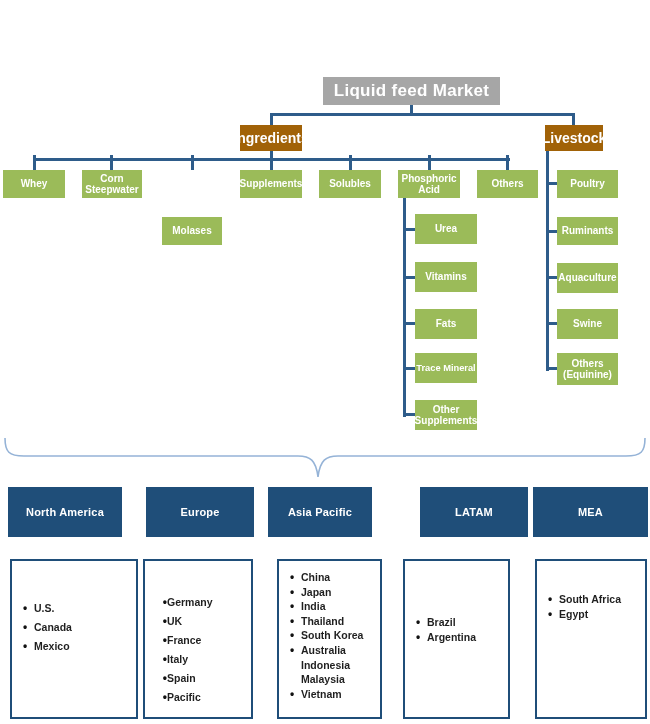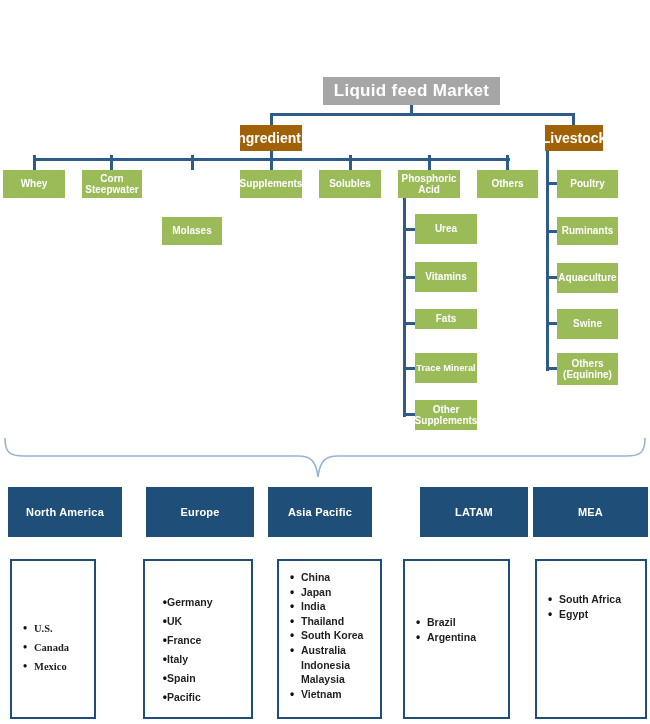--- a/index.html
+++ b/index.html
@@ -66,41 +66,41 @@
   <div class="node green" style="left:3px;top:170px;width:62px;height:28px;text-align:center;">Whey</div>
   <div class="node green" style="left:82px;top:170px;width:60px;height:28px;">Corn Steepwater</div>
   <div class="node green" style="left:162px;top:170px;width:60px;height:28px;margin-top:47px;">Molases</div>
   <div class="node green" style="left:240px;top:170px;width:62px;height:28px;">Supplements</div>
   <div class="node green" style="left:319px;top:170px;width:62px;height:28px;">Solubles</div>
   <div class="node green" style="left:398px;top:170px;width:62px;height:28px;">Phosphoric Acid</div>
   <div class="node green" style="left:477px;top:170px;width:61px;height:28px;">Others</div>
 
   <div class="node green" style="left:415px;top:214px;width:62px;height:30px;">Urea</div>
   <div class="node green" style="left:415px;top:262px;width:62px;height:30px;">Vitamins</div>
-  <div class="node green" style="left:415px;top:309px;width:62px;height:20px;">Fats</div>
+  <div class="node green" style="left:415px;top:309px;width:62px;height:30px;">Fats</div>
   <div class="node green tight" style="left:415px;top:353px;width:62px;height:30px;">Trace Mineral</div>
   <div class="node green" style="left:415px;top:400px;width:62px;height:30px;">Other Supplements</div>
 
   <div class="node green" style="left:557px;top:170px;width:61px;height:28px;">Poultry</div>
   <div class="node green" style="left:557px;top:217px;width:61px;height:28px;">Ruminants</div>
   <div class="node green" style="left:557px;top:263px;width:61px;height:30px;">Aquaculture</div>
   <div class="node green" style="left:557px;top:309px;width:61px;height:30px;">Swine</div>
   <div class="node green" style="left:557px;top:353px;width:61px;height:32px;">Others (Equinine)</div>
 
   <svg class="brace" width="650" height="52" viewBox="0 0 650 52">
     <path d="M 5 6 C 5 20 9 24 24 24 L 298 24 C 310 24 316 28 318 45 C 320 28 326 24 338 24 L 626 24 C 641 24 645 20 645 6" fill="none" stroke="#95B3D7" stroke-width="1.6"></path>
   </svg>
 
   <div class="node navy" style="left:8px;top:487px;width:114px;height:50px;">North America</div>
   <div class="node navy" style="left:146px;top:487px;width:108px;height:50px;">Europe</div>
   <div class="node navy" style="left:268px;top:487px;width:104px;height:50px;">Asia Pacific</div>
   <div class="node navy" style="left:400px;top:487px;width:108px;height:50px;margin-left:20px;">LATAM</div>
   <div class="node navy" style="left:533px;top:487px;width:115px;height:50px;">MEA</div>
 
-  <div class="listbox lh-na" style="left:10px;width:86px;padding-top:58px;font-family:Liberation Serif, serif;">
+  <div class="listbox lh-na" style="left:10px;width:128px;padding-top:38px;">
     <div class="country">U.S.</div>
     <div class="country">Canada</div>
     <div class="country">Mexico</div>
   </div>
 
   <div class="listbox lh-eu" style="left:143px;width:110px;padding-top:32px;text-align:right;">
     <div class="country">Germany</div>
     <div class="country">UK</div>
     <div class="country">France</div>
     <div class="country">Italy</div>

